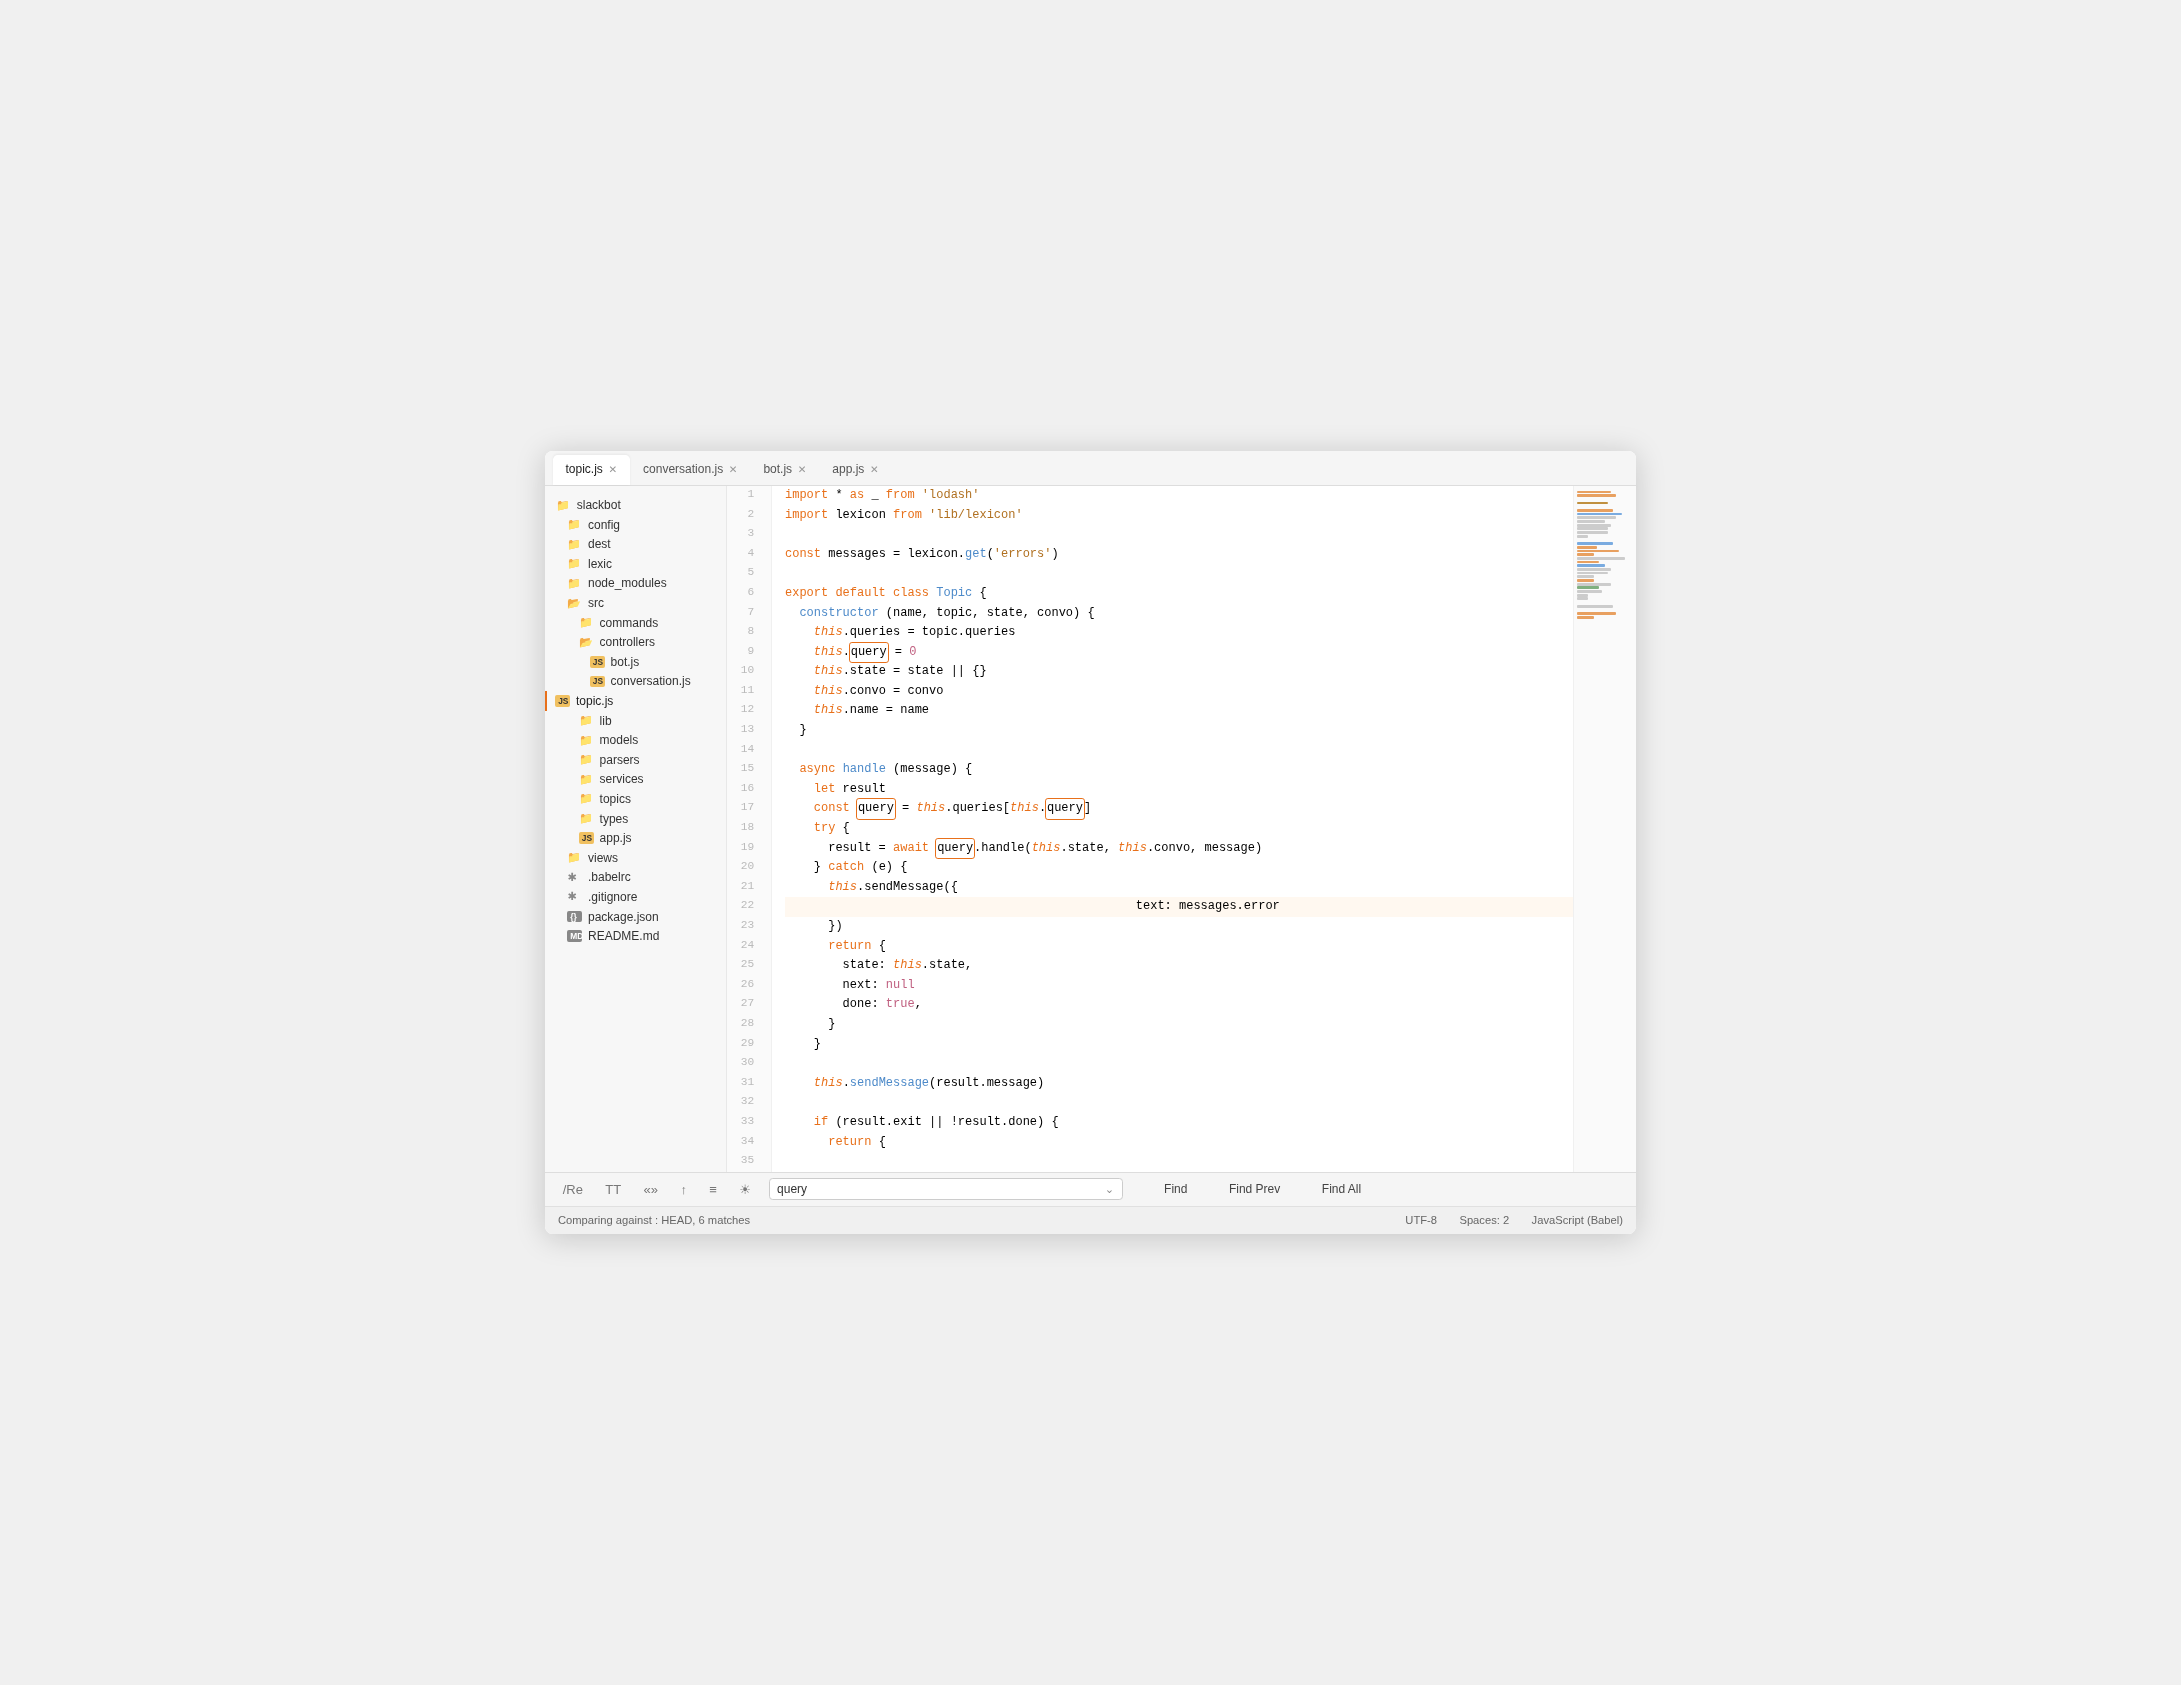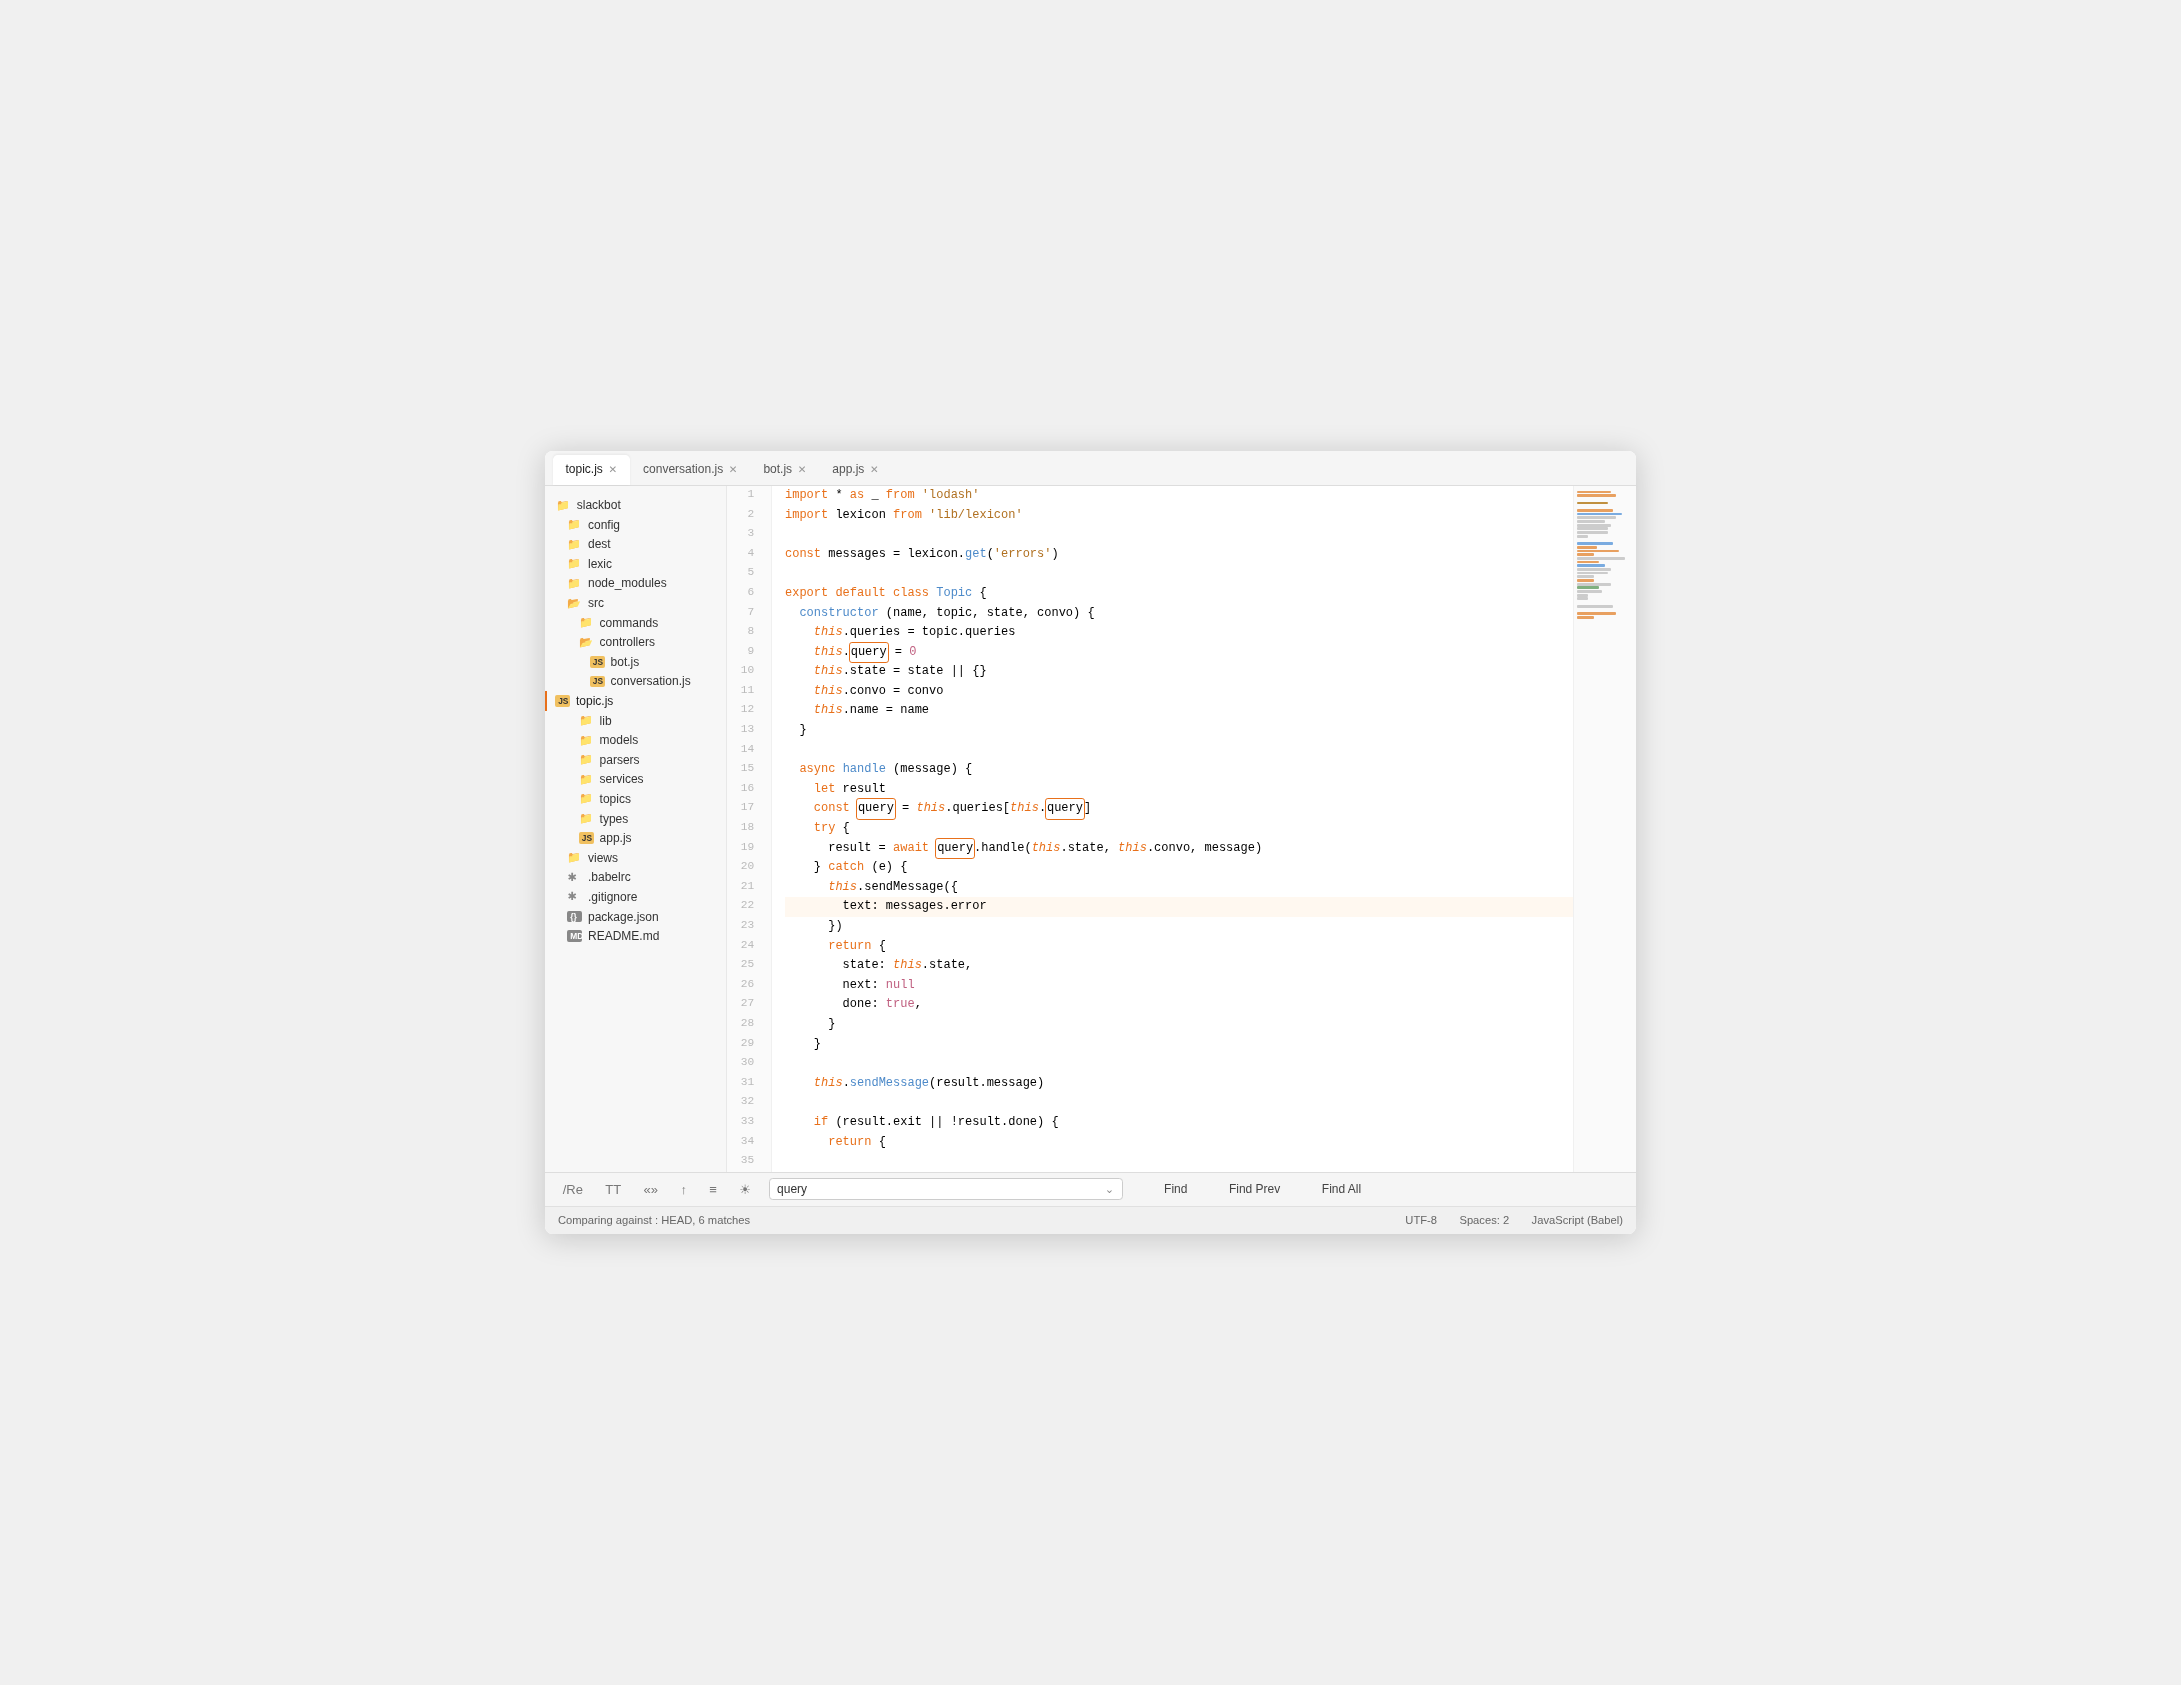--- a/index.html
+++ b/index.html
@@ -126,20 +126,21 @@
     }
     .code-line {
       height: 19.6px;
       line-height: 19.6px;
       white-space: pre;
       display: flex;
       align-items: center;
     }
     .code-line.highlighted-line {
       background: #fff8f0;
+      justify-content: center;
     }
     
     .kw { color: #e8701a; } 
     .fn { color: #4d8ac9; } 
     .str { color: #b07020; }
     .num { color: #c06080; }
     .this-kw { color: #e8701a; font-style: italic; }
     .method { color: #4d8ac9; }
     .bool-kw { color: #c06080; }
     .null-kw { color: #c06080; }

